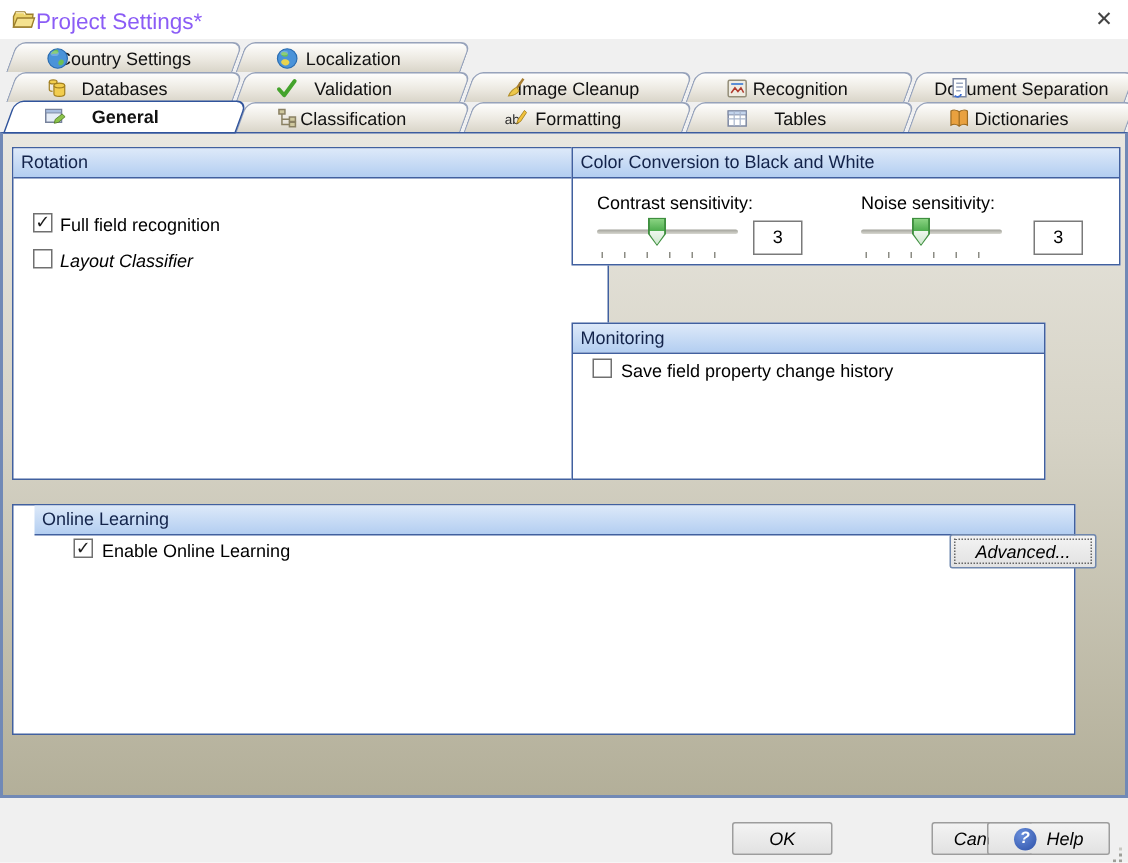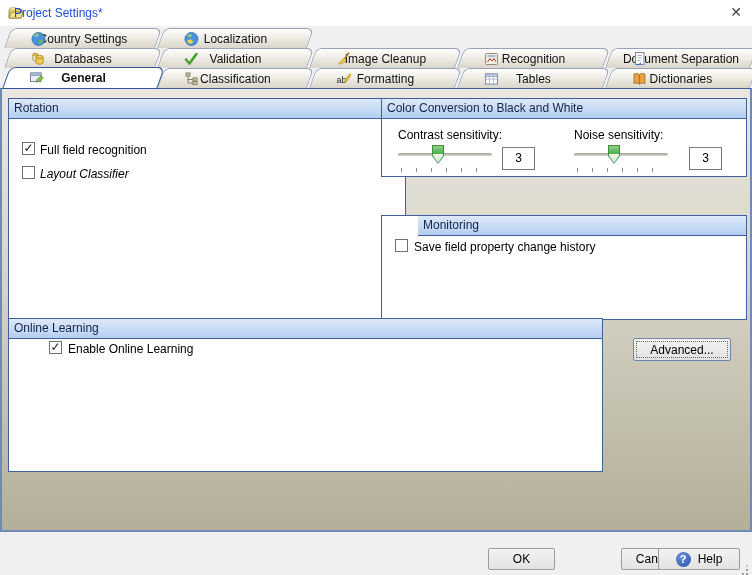--- a/index.html
+++ b/index.html
@@ -2,21 +2,21 @@
 <html><head>
 <meta charset="utf-8">
 <style>
   html,body{margin:0;padding:0;}
   body{font-family:"Liberation Sans",sans-serif;font-size:12px;color:#000;}
   .app{position:relative;width:752px;height:575px;background:#f0f0f0;overflow:hidden;}
 
   
   .titlebar{position:absolute;left:0;top:0;width:752px;height:26px;background:#ffffff;}
   .title-icon{position:absolute;left:7px;top:4px;width:18px;height:18px;}
-  .title-text{position:absolute;left:14px;top:6px;font-size:12px;color:#1d4ed8;}
+  .title-text{position:absolute;left:24px;top:6px;font-size:15px;color:#8b5cf6;}
   .close-btn{position:absolute;left:720px;top:0;width:32px;height:24px;text-align:center;line-height:24px;font-size:14px;color:#444;cursor:default;}
 
   
   .tab{position:absolute;height:20px;box-sizing:border-box;border:1px solid #97a3bb;border-bottom:none;border-radius:6px 7px 0 0;background:linear-gradient(180deg,#fefefd 0%,#ece9e1 55%,#d9d5c9 100%);transform:skewX(-20deg);transform-origin:0 100%;z-index:2;}
   .tab .ti{position:relative;width:100%;height:100%;transform:skewX(20deg);display:flex;align-items:center;justify-content:center;}
   .tab .tic{position:absolute;left:22px;top:2px;width:16px;height:16px;}
   .tab .tl{font-size:12px;color:#111;white-space:nowrap;}
   .tab.sel{background:#fff;border:1px solid #30549c;height:22px;z-index:6;}
   .tab.sel .tl{font-weight:bold;}
   .r1{top:28px}.r2{top:48px}.r3{top:68px}
@@ -24,36 +24,36 @@
   .tab.sel.cA{left:2px;width:155px;top:67px;}
 
   
   .page{position:absolute;left:0;top:88px;width:752px;height:444px;box-sizing:border-box;border:2px solid #7189b6;border-top:1px solid #3c5c9e;background:linear-gradient(180deg,#e9e7e0 0%,#d6d3c6 45%,#b3af99 100%);z-index:1;}
 
   
   .panel{position:absolute;box-sizing:border-box;background:#fff;border:1px solid #41609f;z-index:3;}
   .panel-h{height:19px;line-height:18px;padding-left:5px;font-size:12px;color:#13234a;background:linear-gradient(180deg,#dde9f9 0%,#b3cef1 100%);border-bottom:1px solid #41609f;}
   .p-rotation{left:8px;top:98px;width:398px;height:222px;}
   .p-color{left:381px;top:98px;width:366px;height:79px;}
-  .p-monitor{left:381px;top:215px;width:366px;height:105px;padding-left:36px;}
-  .p-online{left:8px;top:318px;width:595px;height:154px;}
+  .p-monitor{left:381px;top:215px;width:316px;height:105px;}
+  .p-online{left:8px;top:336px;width:709px;height:154px;padding-left:14px;}
 
   .lbl{position:absolute;white-space:nowrap;color:#000;}
   .cb{position:absolute;width:13px;height:13px;box-sizing:border-box;background:#fff;border:1px solid #707070;font-size:12px;line-height:11px;text-align:center;color:#1b1b1b;}
 
   
   .track{position:absolute;width:94px;height:3px;background:linear-gradient(180deg,#a2a29a,#d8d8d1);border-radius:2px;}
   .thumb{position:absolute;width:12px;height:19px;z-index:2;}
   .thumb .o{position:absolute;left:0;top:0;right:0;bottom:0;background:#3f8f3f;clip-path:polygon(0 0,100% 0,100% 58%,50% 100%,0 58%);}
   .thumb .i{position:absolute;left:1px;top:1px;right:1px;bottom:1px;background:linear-gradient(180deg,#8ad382 0%,#4fae4f 46%,#eef7ee 46%,#cfe8cf 100%);clip-path:polygon(0 0,100% 0,100% 58%,50% 100%,0 58%);}
   .tick{position:absolute;width:1px;height:4px;background:#8c8c84;}
   .vbox{position:absolute;width:33px;height:23px;box-sizing:border-box;background:#fff;border:1px solid #7a7a7a;text-align:center;line-height:21px;font-size:12px;}
 
   
-  .btn{position:absolute;box-sizing:border-box;background:linear-gradient(180deg,#f3f3f3,#e2e2e2);border:1px solid #9d9d9d;border-radius:2px;text-align:center;font-size:12px;color:#000;display:flex;align-items:center;justify-content:center;}
+  .btn{position:absolute;box-sizing:border-box;background:linear-gradient(180deg,#f3f3f3,#e2e2e2);border:1px solid #9d9d9d;border-radius:2px;text-align:center;font-size:12px;color:#000;display:flex;align-items:center;justify-content:center;font-style:italic;}
   .btn-advanced{left:624px;top:19px;width:98px;height:23px;border:1px solid #6f87ae;}
   .btn-advanced::after{content:"";position:absolute;left:2px;top:2px;right:2px;bottom:2px;border:1px dotted #666;}
   .btn-ok{left:488px;top:548px;width:67px;height:22px;}
   .btn-cancel{left:573px;top:548px;width:67px;height:22px;margin-left:48px;}
   .btn-help{left:658px;top:548px;width:82px;height:22px;}
   .help-ic{display:inline-block;width:15px;height:15px;margin-right:7px;border-radius:50%;background:radial-gradient(circle at 35% 30%,#6a8fdb,#2c50a8);color:#fff;font-size:11px;font-weight:bold;line-height:15px;text-align:center;}
 
   .grip{position:absolute;right:4px;bottom:4px;width:8px;height:8px;}
   .grip::before{content:"";position:absolute;right:0;bottom:0;width:2px;height:2px;background:#9e9e98;box-shadow:-4px 4px 0 0 #9e9e98,0 4px 0 0 #9e9e98,-4px 8px 0 0 transparent;}
   .grip::after{content:"";position:absolute;right:0;bottom:4px;width:2px;height:2px;background:#c7c7c1;}

